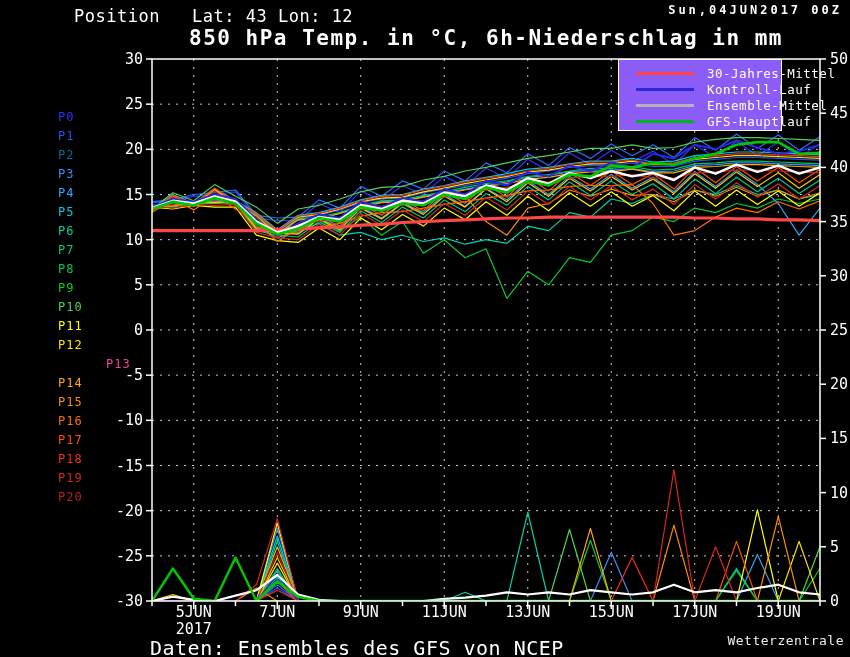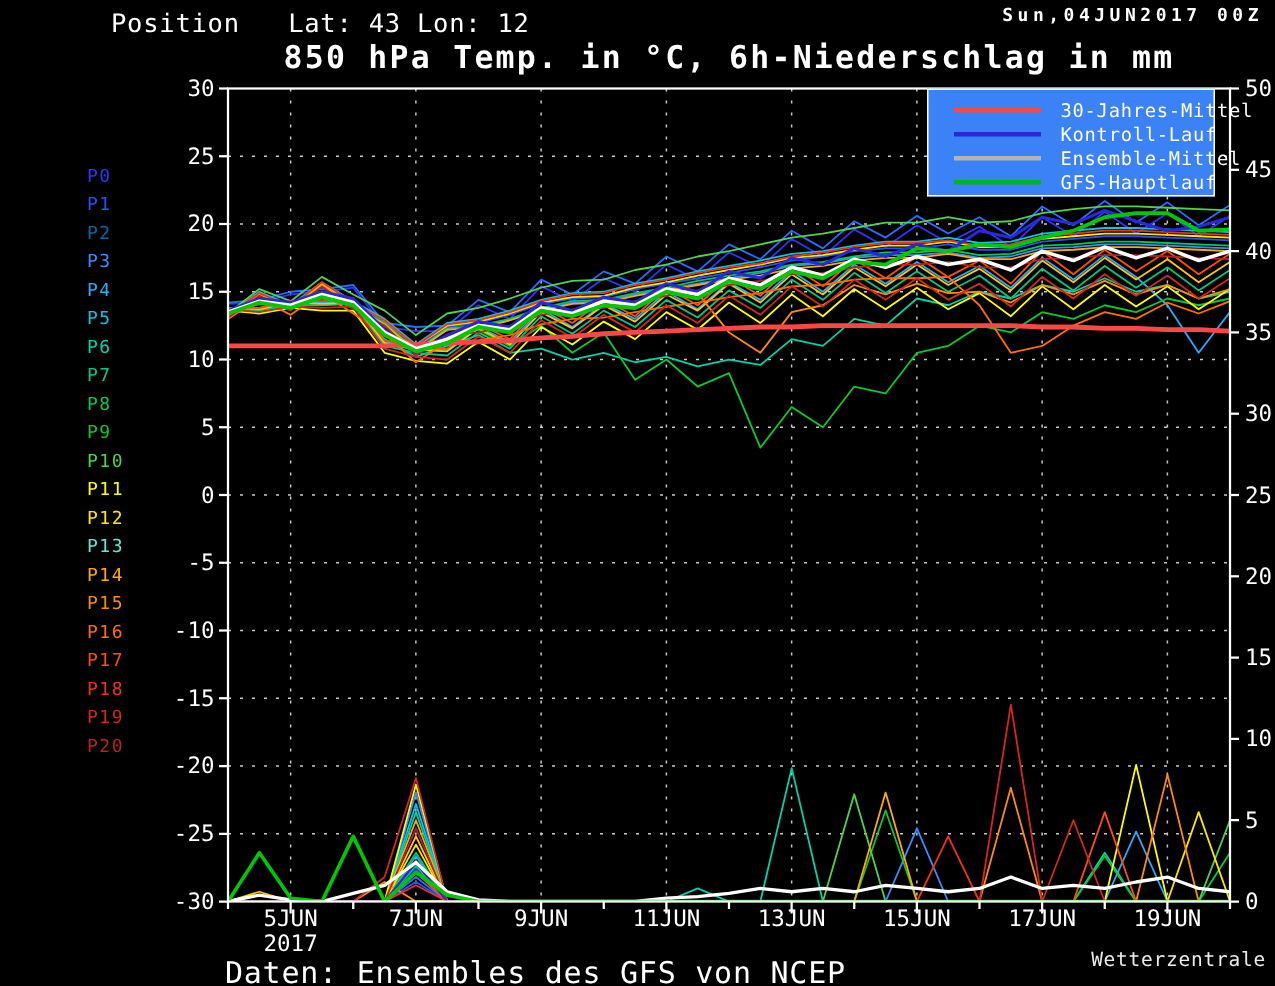--- a/index.html
+++ b/index.html
@@ -4,22 +4,22 @@
 <style>
   html,body{margin:0;padding:0;background:#000;}
   .screen{position:relative;width:850px;height:657px;background:#000;overflow:hidden;
           font-family:"DejaVu Sans Mono",monospace;color:#fff;}
   .hdr-pos{position:absolute;left:74px;top:6px;font-size:17px;white-space:pre;letter-spacing:.5px;}
   .hdr-date{position:absolute;right:8px;top:3px;font-size:12px;font-weight:bold;letter-spacing:3px;}
   .chart-title{position:absolute;left:152px;width:668px;top:26px;text-align:center;
                font-size:21px;font-weight:bold;letter-spacing:1.5px;white-space:pre;}
   .plot-svg{position:absolute;left:0;top:0;}
   svg text{font-family:"DejaVu Sans Mono",monospace;fill:#ffffff;font-size:15px;}
-  .legend{position:absolute;left:618px;top:59px;width:192px;height:72px;border:1px solid #fff;
-          background:#3b82f6;box-sizing:border-box;padding-top:5px;z-index:5;}
+  .legend{position:absolute;left:618px;top:59px;width:164px;height:72px;border:1px solid #fff;
+          background:#8b5cf6;box-sizing:border-box;padding-top:5px;z-index:5;}
   .legend-row{display:flex;align-items:center;height:16px;padding-left:17px;}
   .legend-swatch{width:58px;height:3px;margin-right:13px;flex:none;}
   .legend-label{font-size:12.5px;letter-spacing:.5px;white-space:pre;}
   .plabels{position:absolute;left:0;top:0;}
   .plabel{position:absolute;left:58px;font-size:12px;letter-spacing:1px;line-height:16px;}
   .ftr-src{position:absolute;left:150px;top:636px;font-size:20px;letter-spacing:.5px;}
   .ftr-brand{position:absolute;right:6px;top:633px;font-size:13px;letter-spacing:.5px;color:#ececec;}
 </style>
 </head>
 <body>
@@ -189,21 +189,21 @@
       <div class="plabel" style="top: 166px; color: rgb(60, 140, 255);">P3</div>
       <div class="plabel" style="top: 185px; color: rgb(40, 170, 255);">P4</div>
       <div class="plabel" style="top: 204px; color: rgb(0, 200, 230);">P5</div>
       <div class="plabel" style="top: 223px; color: rgb(0, 210, 170);">P6</div>
       <div class="plabel" style="top: 242px; color: rgb(0, 200, 130);">P7</div>
       <div class="plabel" style="top: 261px; color: rgb(0, 200, 90);">P8</div>
       <div class="plabel" style="top: 280px; color: rgb(10, 200, 50);">P9</div>
       <div class="plabel" style="top: 299px; color: rgb(80, 210, 80);">P10</div>
       <div class="plabel" style="top: 318px; color: rgb(255, 255, 0);">P11</div>
       <div class="plabel" style="top: 337px; color: rgb(255, 228, 0);">P12</div>
-      <div class="plabel" style="top: 356px; color: #5eead4;">P13</div>
+      <div class="plabel" style="top: 356px; color: #ec4899; margin-left: 48px;">P13</div>
       <div class="plabel" style="top: 375px; color: rgb(255, 170, 0);">P14</div>
       <div class="plabel" style="top: 394px; color: rgb(255, 140, 0);">P15</div>
       <div class="plabel" style="top: 413px; color: rgb(255, 110, 0);">P16</div>
       <div class="plabel" style="top: 432px; color: rgb(255, 80, 0);">P17</div>
       <div class="plabel" style="top: 451px; color: rgb(240, 50, 24);">P18</div>
       <div class="plabel" style="top: 470px; color: rgb(210, 40, 32);">P19</div>
       <div class="plabel" style="top: 489px; color: rgb(180, 36, 32);">P20</div>
     </div>
 
   <div class="legend" id="legend">

